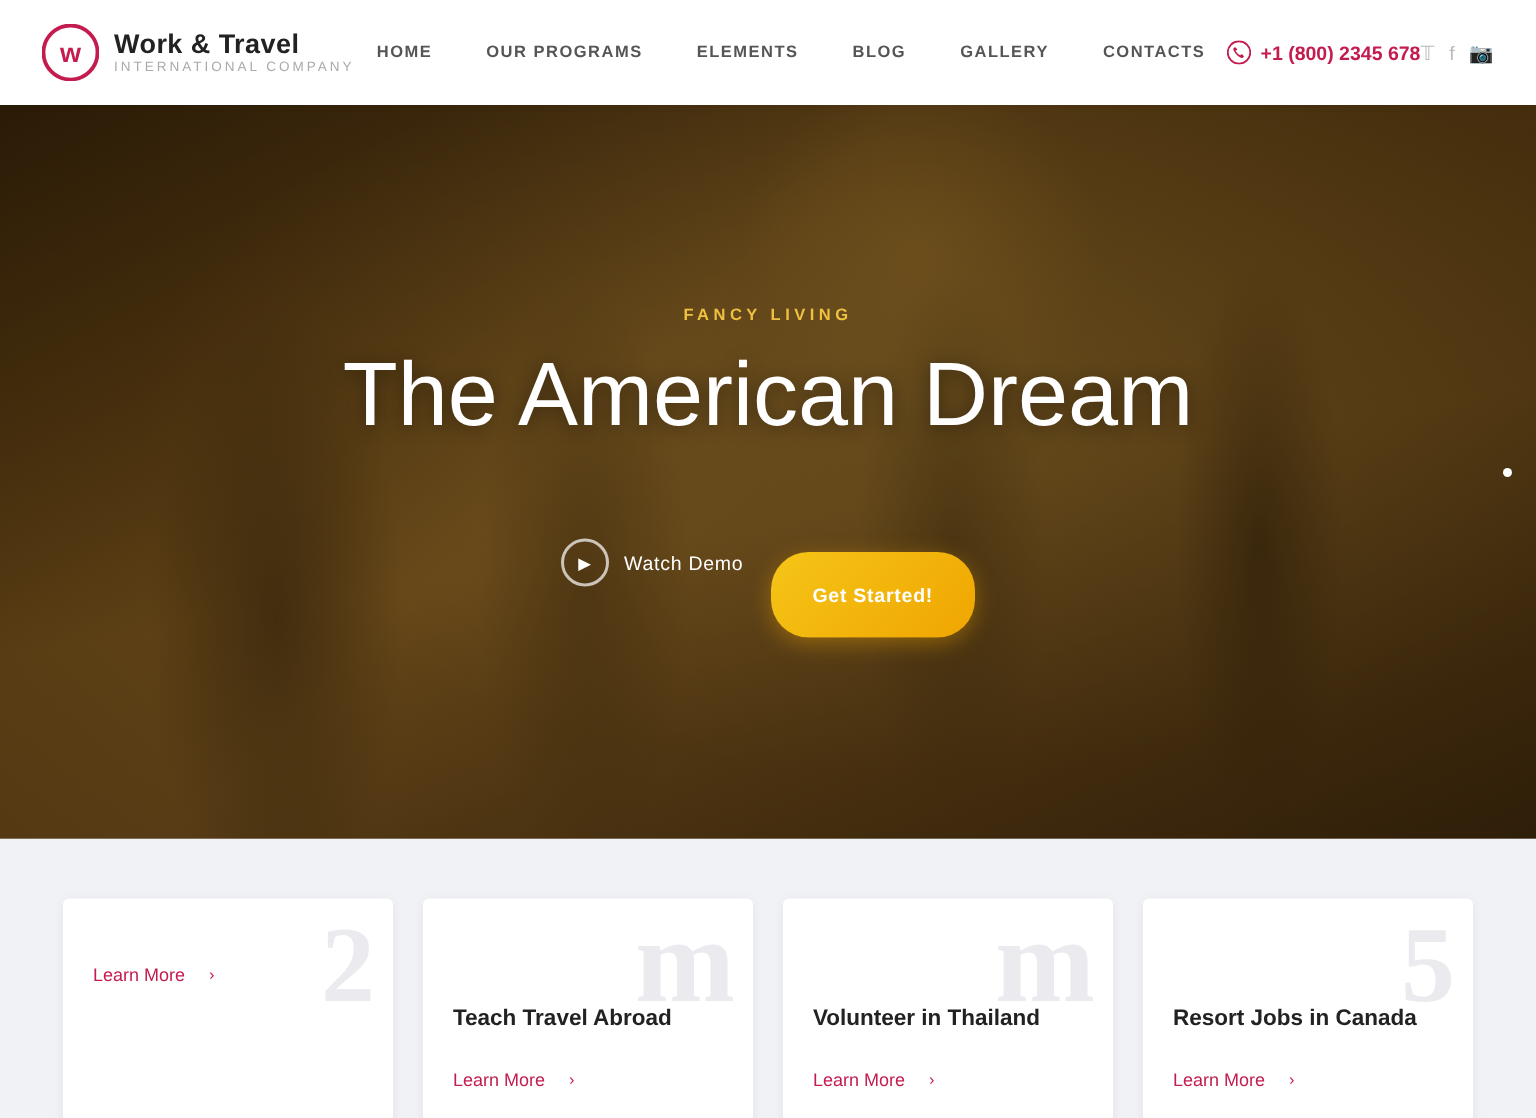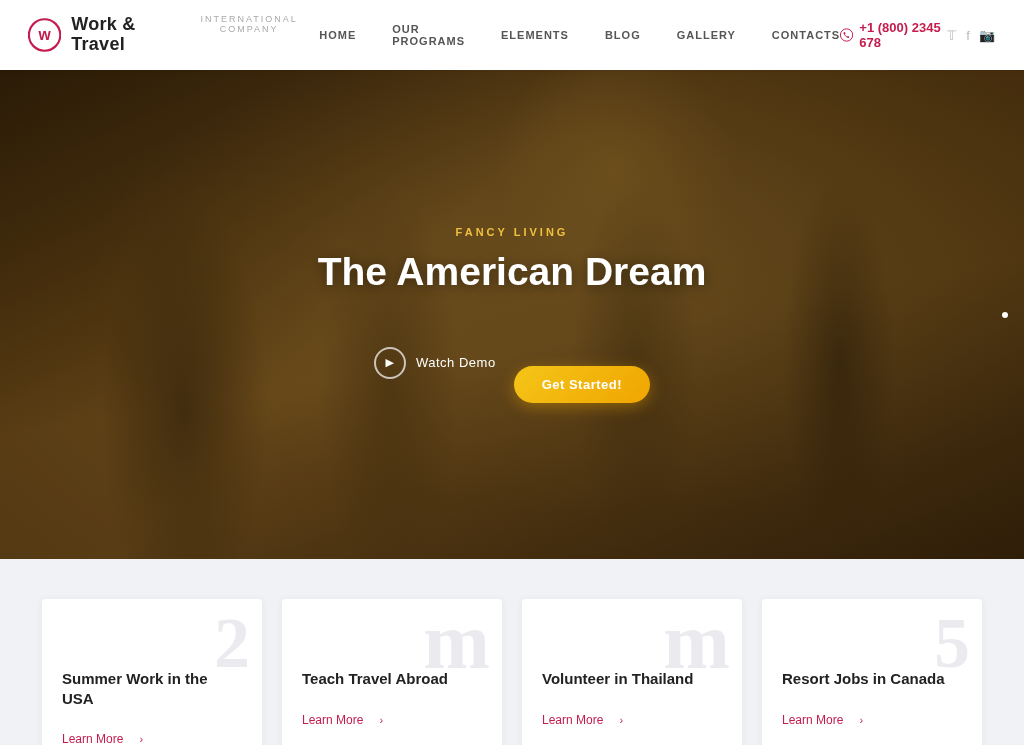--- a/index.html
+++ b/index.html
@@ -21,21 +21,21 @@
       display: flex;
       align-items: center;
       gap: 10px;
     }
     .logo-icon {
       width: 38px;
       height: 38px;
     }
     .logo-text-block {
       display: flex;
-      flex-direction: row;
+      flex-direction: column;
       line-height: 1.1;
     }
     .logo-title {
       font-size: 18px;
       font-weight: 700;
       color: #222;
       letter-spacing: 0.3px;
     }
     .logo-sub {
       font-size: 9px;
@@ -152,22 +152,22 @@
     }
     .hero-tag {
       font-size: 11px;
       font-weight: 600;
       color: #f0c040;
       letter-spacing: 3px;
       text-transform: uppercase;
       margin-bottom: 12px;
     }
     .hero-title {
-      font-size: 39px;
-      font-weight: 700;
+      font-size: 60px;
+      font-weight: 400;
       color: #fff;
       line-height: 1.15;
       text-shadow: 0 2px 12px rgba(0,0,0,0.4);
       margin-bottom: 28px;
     }
     .hero-actions {
       display: flex;
       align-items: center;
       gap: 18px;
     }
@@ -191,21 +191,21 @@
       align-items: center;
       justify-content: center;
       color: #fff;
       font-size: 11px;
     }
     .btn-started {
       background: linear-gradient(135deg, #f5c518 0%, #f0a500 100%);
       color: #fff;
       border: none;
       border-radius: 25px;
-      padding: 11px 28px;
+      padding: 21px 28px;
       font-size: 13px;
       font-weight: 600;
       cursor: pointer;
       letter-spacing: 0.5px;
       box-shadow: 0 4px 15px rgba(240,165,0,0.4);
       margin-top: 43px;
     }
     .hero-dots-right {
       position: absolute;
       right: 16px;
@@ -368,21 +368,20 @@
   <div class="hero-dots-right">
     <div class="hero-dot active"></div>
   </div>
 </section>
 
 <section class="cards-section">
   <div class="cards-grid">
 
     <div class="card">
       <div class="card-watermark">2</div>
-      <div class="card-title">Summer Work in the USA</div>
       <a href="#" class="card-link">
         <span>Learn More</span>
         <span class="card-link-arrow">›</span>
       </a>
     </div>
 
     <div class="card">
       <div class="card-watermark" style="font-size:80px; top:2px;">m</div>
       <div class="card-title">Teach Travel Abroad</div>
       <a href="#" class="card-link">

